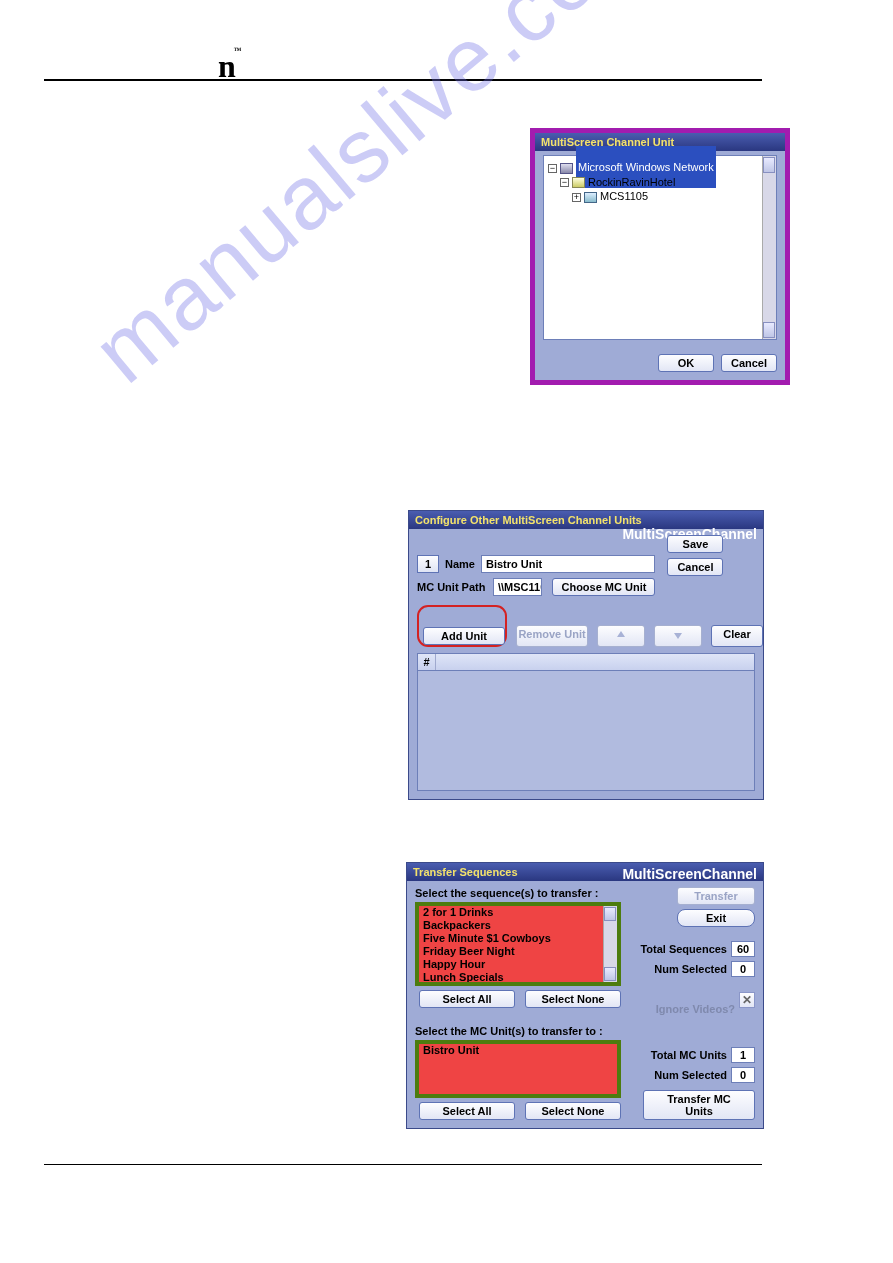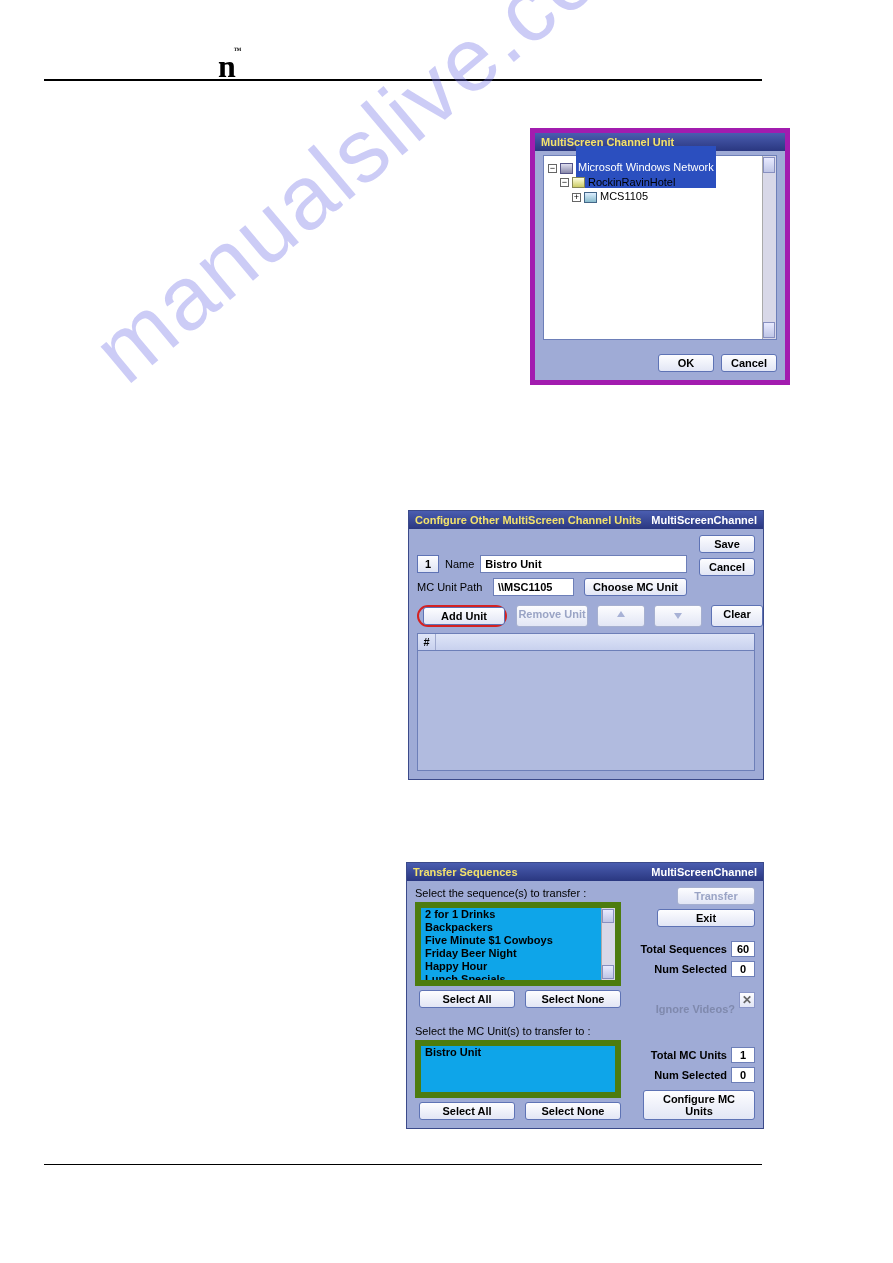--- a/index.html
+++ b/index.html
@@ -79,21 +79,21 @@
     color: #f3e26b;
     font-weight: bold;
     font-size: 11px;
     padding: 3px 6px;
     white-space: nowrap;
   }
   .titlebar .brand {
     color: #fff;
     font-weight: bold;
     float: right;
-    font-size: 11px;
+    font-size: 14px;
   }
   .dialog1 .prompt {
     padding: 6px 8px 3px 8px;
     font-weight: bold;
     color: #000;
     font-size: 11px;
   }
   .dialog1 .tree {
     margin: 4px 8px 8px 8px;
     background: #fff;
@@ -190,21 +190,21 @@
   }
   .numbox {
     width: 22px;
     text-align: center;
     padding: 2px 0;
     border: 1px solid #5e73b5;
     background: linear-gradient(#fdfdff,#dfe4f4);
     font-weight: bold;
     font-size: 11px;
   }
-  .lbl-txt { font-weight: normal; font-size: 11px; color: #000; }
+  .lbl-txt { font-weight: bold; font-size: 11px; color: #000; }
   .xp-input {
     flex: 1;
     border: 1px solid #6d7fb8;
     background: #fff;
     padding: 2px 4px;
     font-size: 11px;
     height: 18px;
     overflow: hidden;
     font-weight: bold;
   }
@@ -212,21 +212,21 @@
     display: flex;
     flex-direction: column;
     gap: 5px;
     align-items: flex-end;
   }
   .buttonbar {
     display: flex;
     gap: 5px;
     margin-top: 4px;
   }
-  .buttonbar .xp-btn { min-width: 72px; padding: 2px 0; font-weight: bold; }
+  .buttonbar .xp-btn { min-width: 72px; padding: 2px 0; font-weight: bold; margin-top: 20px; }
   .buttonbar .xp-btn.arrow { min-width: 48px; }
   .xp-btn.arrow svg { vertical-align: middle; }
   .red-circle {
     border: 2px solid #d42222;
     border-radius: 11px;
     padding: 0;
   }
   .gridhead {
     margin-top: 6px;
     display: flex;
@@ -262,22 +262,22 @@
   .dialog3 .body {
     padding: 6px 8px 8px 8px;
   }
   .d3-top {
     display: flex;
     gap: 16px;
   }
   .d3-left { flex: 1; }
   .d3-right { width: 118px; display: flex; flex-direction: column; gap: 4px; align-items: flex-end; }
   .list-box {
-    background: #0ea5e9;
-    border: 6px solid #4d7c0f;
+    background: #ef4444;
+    border: 4px solid #4d7c0f;
     height: 84px;
     position: relative;
     overflow: hidden;
   }
   .list-box .item {
     padding: 0 4px;
     font-size: 11px;
     font-weight: bold;
     color: #000;
     line-height: 13px;
@@ -430,21 +430,21 @@
           <div class="item">Happy Hour</div>
           <div class="item">Lunch Specials</div>
         </div>
         <div class="mini-row">
           <span class="xp-btn">Select All</span>
           <span class="xp-btn">Select None</span>
         </div>
       </div>
       <div class="d3-right">
         <span class="xp-btn disabled wide-btn" style="width:78px;">Transfer</span>
-        <span class="xp-btn wide-btn" style="width:98px;">Exit</span>
+        <span class="xp-btn wide-btn" style="width:78px;border-radius:8px;">Exit</span>
         <div style="height:6px;"></div>
         <div class="field-pair">
           <span>Total Sequences</span>
           <span class="val">60</span>
         </div>
         <div class="field-pair">
           <span>Num Selected</span>
           <span class="val">0</span>
         </div>
         <div class="field-pair" style="margin-top:4px;">
@@ -467,21 +467,21 @@
       </div>
       <div class="d3-right" style="justify-content:flex-end;">
         <div class="field-pair">
           <span>Total MC Units</span>
           <span class="val">1</span>
         </div>
         <div class="field-pair">
           <span>Num Selected</span>
           <span class="val">0</span>
         </div>
-        <span class="xp-btn" style="width:112px; margin-top:3px;">Configure MC Units</span>
+        <span class="xp-btn" style="width:112px; margin-top:3px;">Transfer MC Units</span>
       </div>
     </div>
   </div>
 </div>
 
 <div class="footer-line"></div>
 
 </div>
 
 </body></html>

